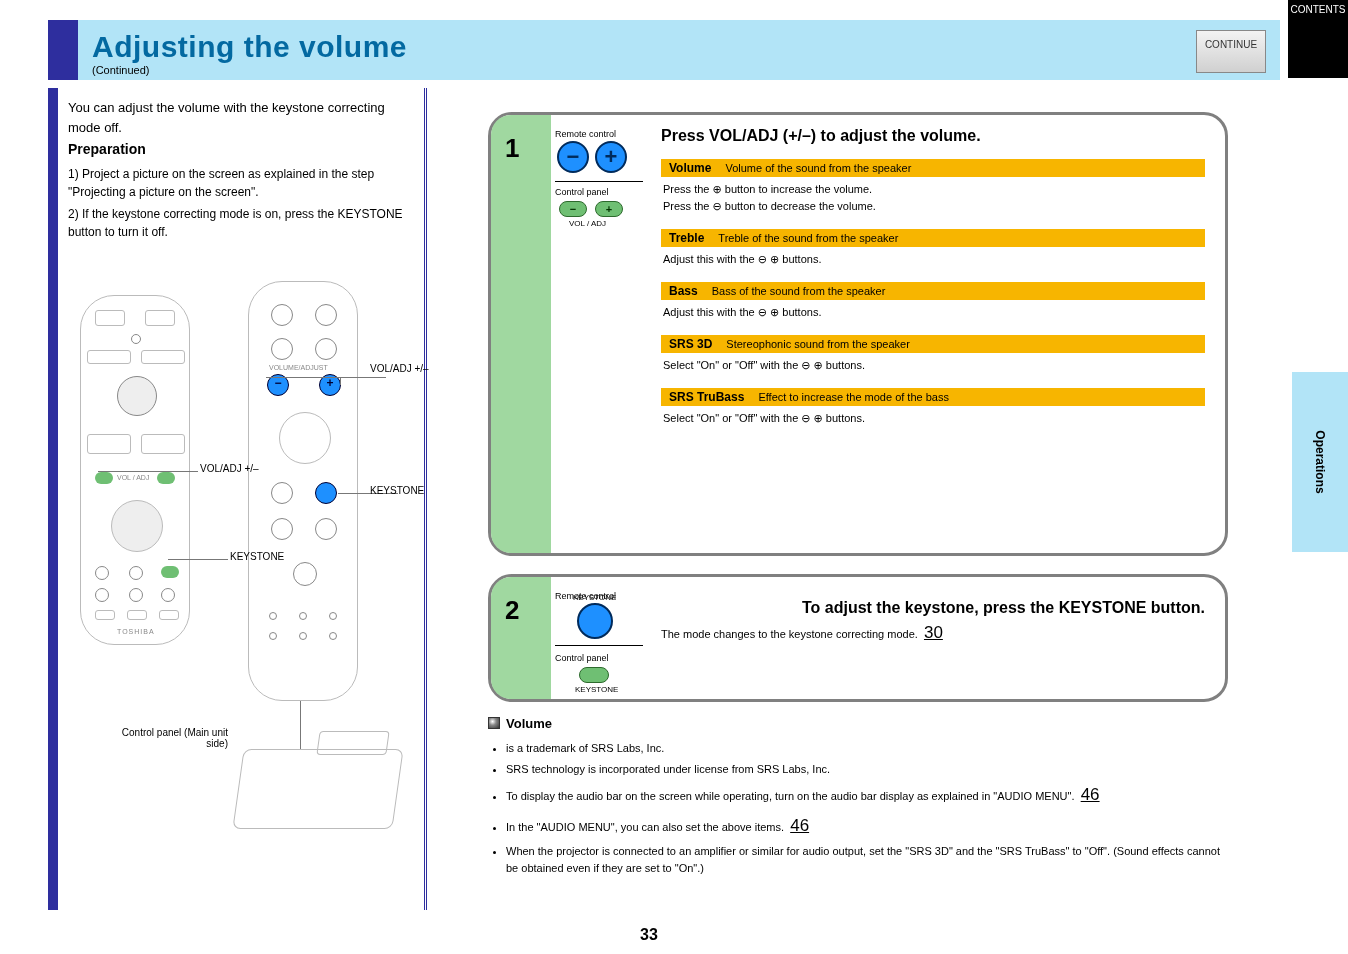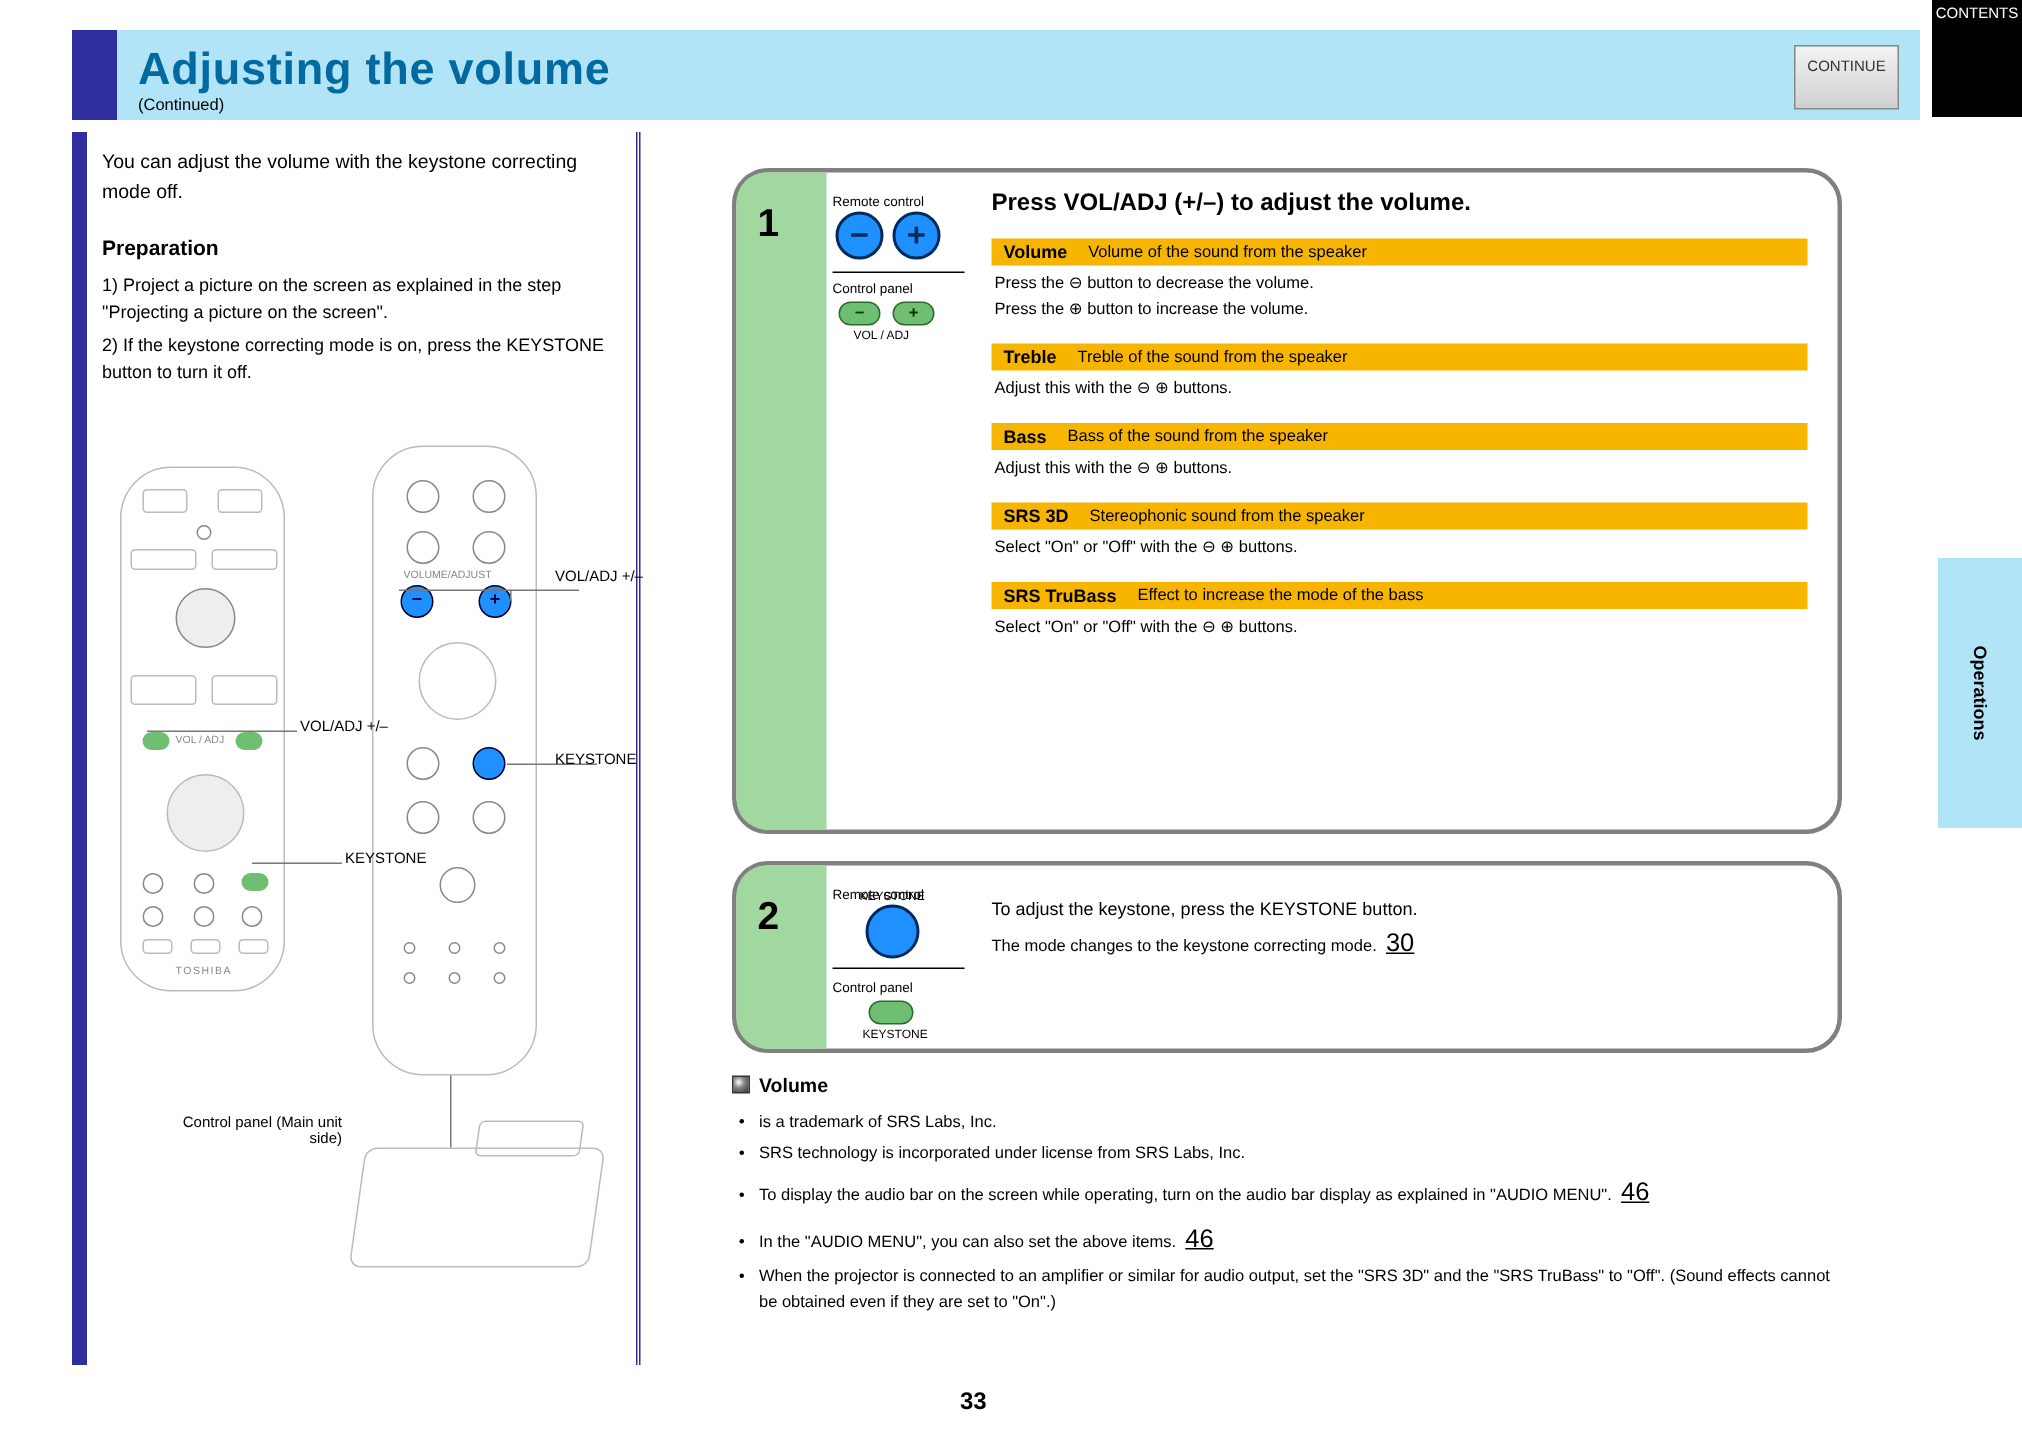--- a/index.html
+++ b/index.html
@@ -12,21 +12,21 @@
   .header-title { position: absolute; left: 92px; top: 30px; font-size: 30px; font-weight: bold; color: #0369a1; letter-spacing: 0.5px; }
   .header-sub { position: absolute; left: 92px; top: 64px; font-size: 11px; color: #000; }
   .btn-continue { position: absolute; right: 82px; top: 30px; width: 70px; height: 43px; background: linear-gradient(#f3f3f3,#d0d0d0); border: 1px solid #888; font-size: 10px; text-align: center; line-height: 28px; color: #333; }
   .black-block { position: absolute; right: 0; top: 0; width: 60px; height: 78px; background: #000; color: #fff; font-size: 10px; text-align: center; padding-top: 4px; }
 
   
   .left-indigo { position: absolute; left: 48px; top: 88px; width: 10px; height: 822px; background: #2e2e9e; }
   .vert-rule { position: absolute; left: 424px; top: 88px; width: 0; height: 822px; border-right: 3px double #2e2e9e; }
 
   .left-col { position: absolute; left: 68px; top: 88px; width: 350px; }
-  .left-intro { font-size: 13px; line-height: 1.5; color: #000; margin-top: 10px; margin-bottom: 20px; }
+  .left-intro { font-size: 13px; line-height: 1.5; color: #000; margin-top: 10px; margin-bottom: 4px; }
   .left-heading { font-size: 14px; font-weight: bold; color: #000; margin: 4px 0 8px; }
   .left-bullets { font-size: 12px; line-height: 1.5; }
   .left-bullets div { margin-bottom: 4px; }
 
   
   .remotes { position: relative; margin-top: 40px; height: 600px; }
   .remote-outline { position: absolute; border: 1px solid #bbb; border-radius: 34px; }
   .remote1 { left: 12px; top: 14px; width: 110px; height: 350px; }
   .remote2 { left: 180px; top: 0; width: 110px; height: 420px; }
   .circ { position: absolute; border: 1px solid #888; border-radius: 50%; background: #fff; }
@@ -70,21 +70,21 @@
 
   .panel1-content { position: absolute; left: 170px; top: 12px; right: 20px; }
   .panel1-title { font-size: 16px; font-weight: bold; margin-bottom: 10px; }
   .yellowbar { height: 18px; background: #f7b500; display: flex; align-items: center; padding-left: 8px; margin-top: 14px; }
   .yellowbar span.name { font-size: 12px; font-weight: bold; }
   .yellowbar span.desc { font-size: 11px; margin-left: 14px; }
   .yellow-sub { font-size: 11px; line-height: 1.55; margin-top: 4px; padding-left: 2px; }
   .ref-link { text-decoration: underline; font-size: 17px; }
 
   .panel2-content { position: absolute; left: 170px; top: 22px; right: 20px; }
-  .panel2-title { font-size: 12px; font-weight: normal; }
+  .panel2-title { font-size: 16px; font-weight: bold; text-align: right; }
   .panel2-sub { font-size: 11px; margin-top: 6px; }
 
   .singlebtn-blue { position: absolute; width: 36px; height: 36px; border-radius: 50%; background: #1e90ff; border: 2px solid #002b5c; }
   .singlebtn-green { position: absolute; width: 30px; height: 16px; border-radius: 8px; background: #6fbf73; border: 1px solid #2d6a2d; }
   .tiny-label { position: absolute; font-size: 8px; color: #000; }
 
   
   .notes { position: absolute; left: 488px; top: 714px; width: 740px; font-size: 11px; line-height: 1.55; }
   .notes-heading { font-size: 13px; font-weight: bold; margin-bottom: 6px; }
   .notes-heading::before { content: ""; display: inline-block; width: 10px; height: 10px; background: radial-gradient(circle at 35% 35%, #fff 0%, #888 40%, #333 100%); border: 1px solid #333; margin-right: 6px; vertical-align: -1px; }
@@ -225,22 +225,22 @@
       <div class="smalllabel" style="left:78px;top:104px;">VOL / ADJ</div>
 
       <div class="panel1-content">
         <div class="panel1-title">Press VOL/ADJ (+/–) to adjust the volume.</div>
 
         <div class="yellowbar">
           <span class="name">Volume</span>
           <span class="desc">Volume of the sound from the speaker</span>
         </div>
         <div class="yellow-sub">
+          <div>Press the ⊕ button to increase the volume.</div>
           <div>Press the ⊖ button to decrease the volume.</div>
-          <div>Press the ⊕ button to increase the volume.</div>
         </div>
 
         <div class="yellowbar">
           <span class="name">Treble</span>
           <span class="desc">Treble of the sound from the speaker</span>
         </div>
         <div class="yellow-sub">Adjust this with the ⊖ ⊕ buttons.</div>
 
         <div class="yellowbar">
           <span class="name">Bass</span>

